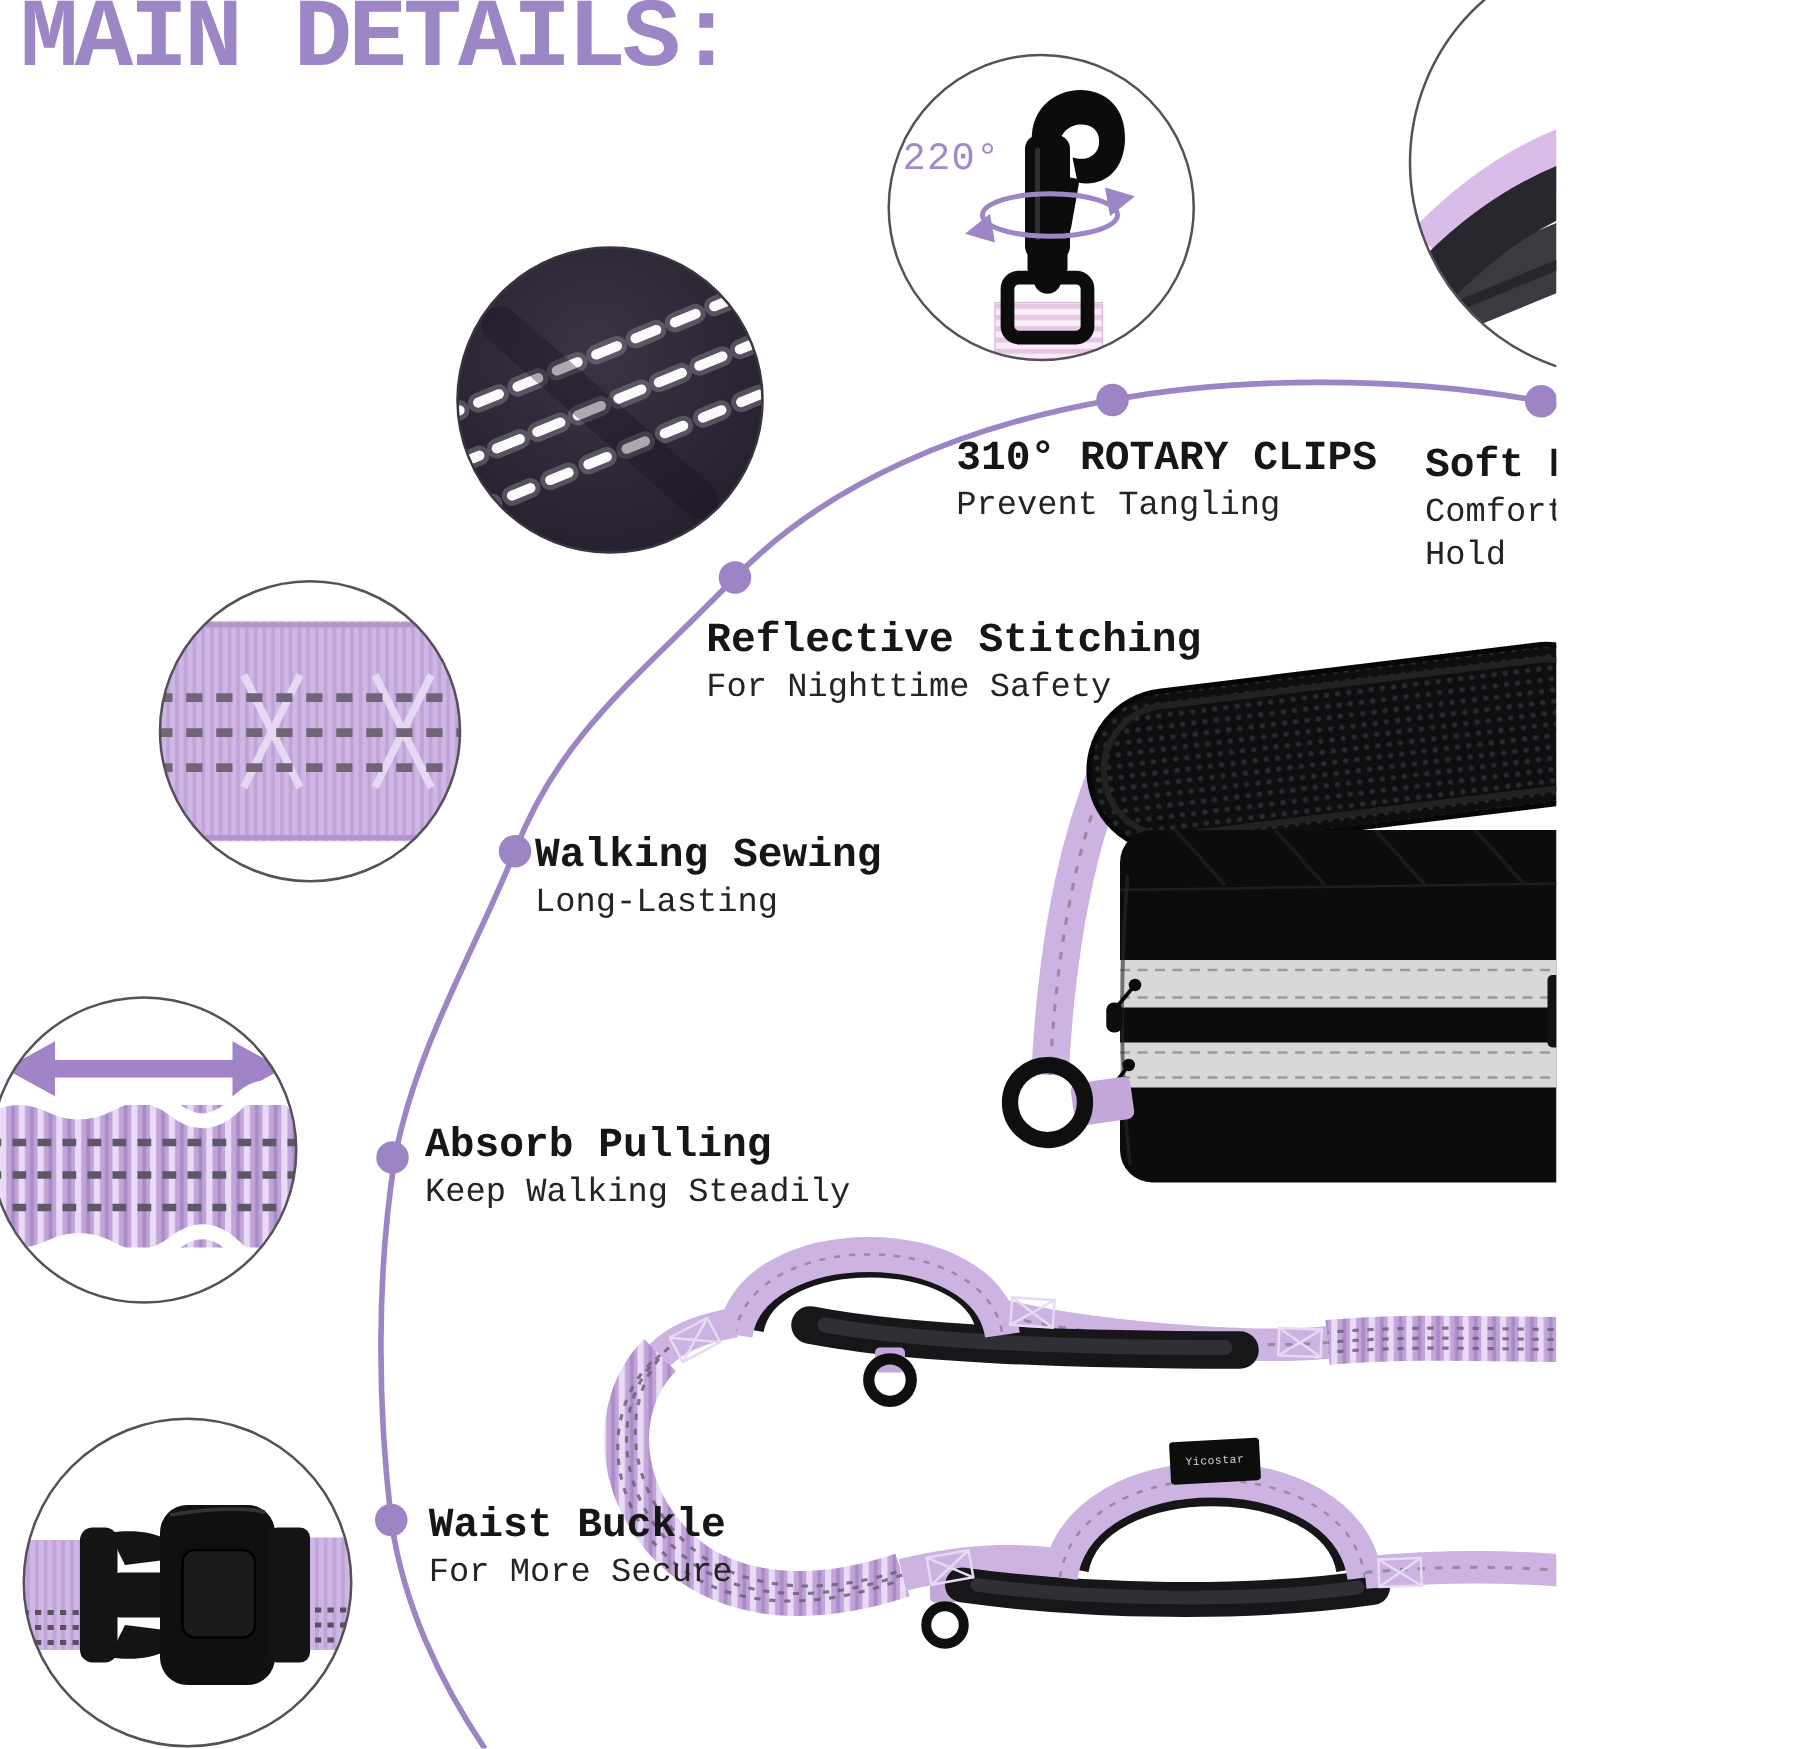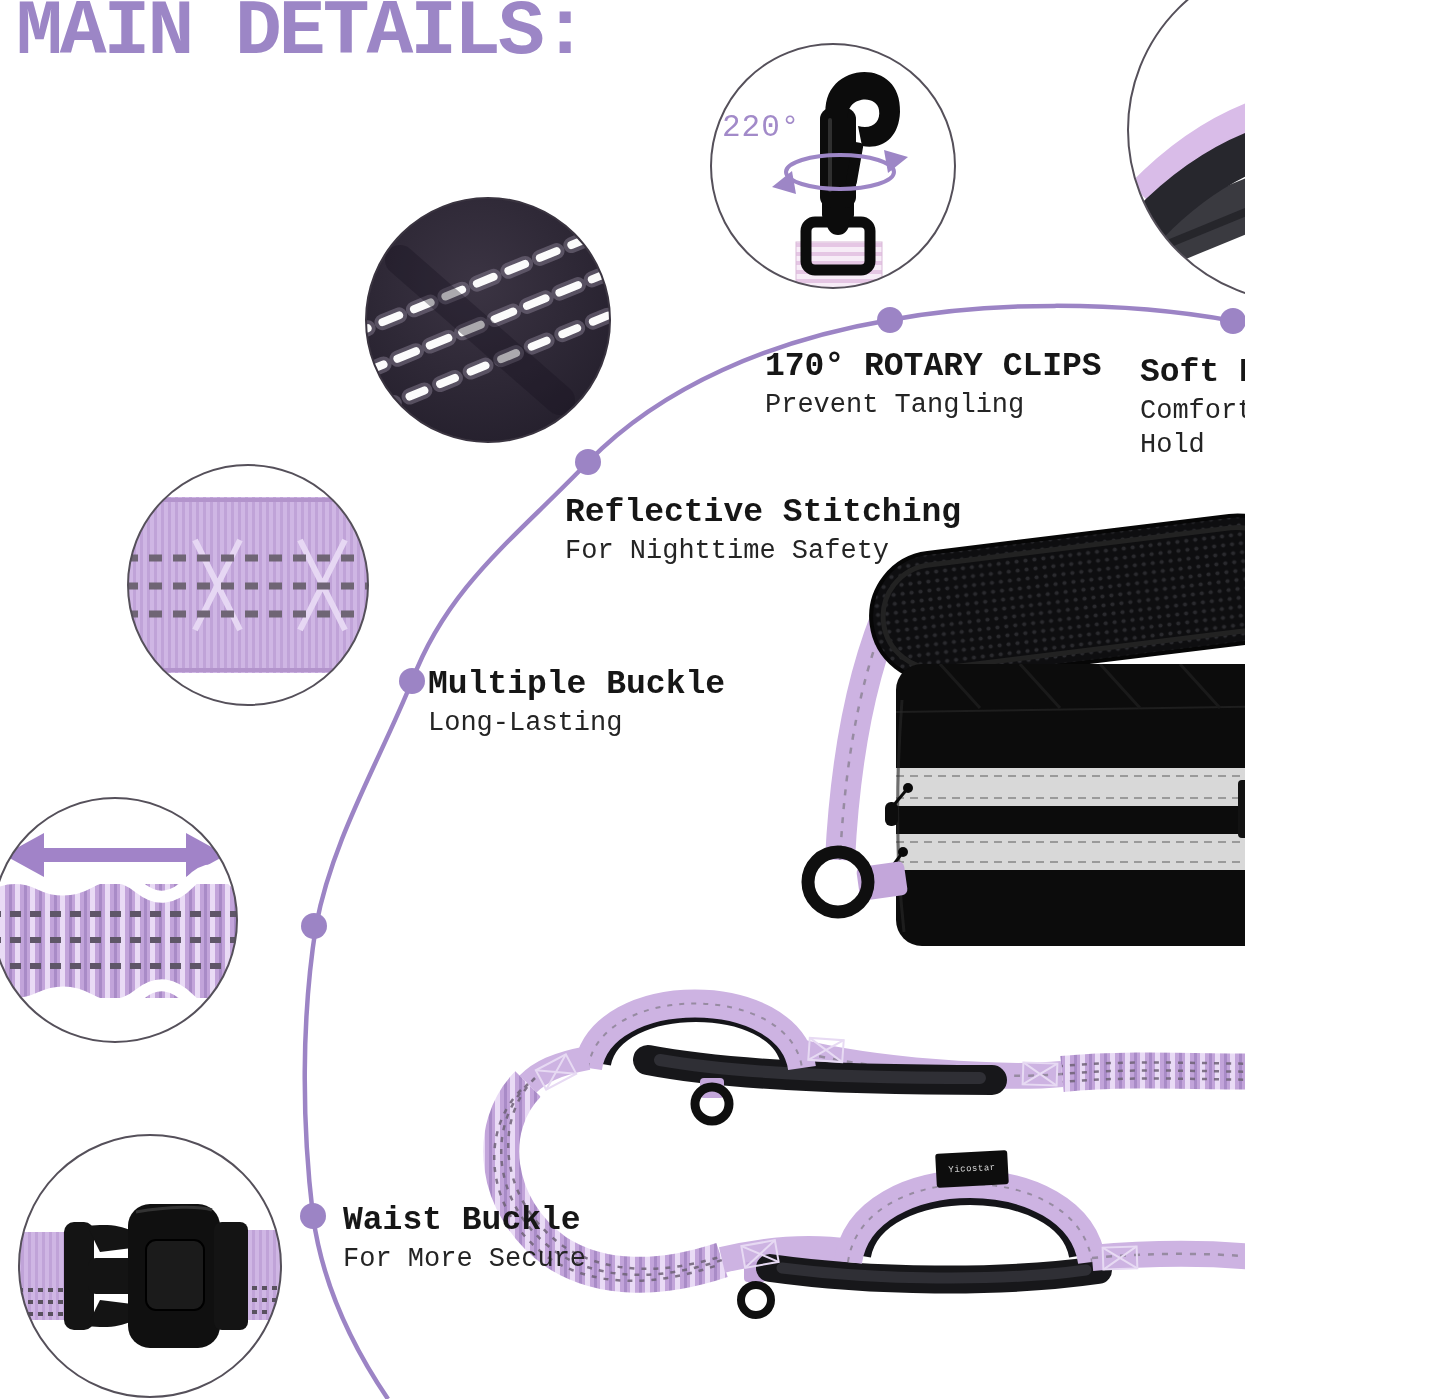--- a/index.html
+++ b/index.html
@@ -311,39 +311,43 @@
     <use href="#xbox" transform="translate(1120,1258) rotate(-2)"></use>
     <use href="#xbox" transform="translate(1294,1262) rotate(6)"></use>
   </g>
 </svg>
 
 <div class="page-title">MAIN DETAILS:</div>
 
 <div class="rot-label">220°</div>
 
 <div class="feat" style="left:765px;top:346px;">
-  <div class="feat-title">170° ROTARY CLIPS</div>
+  <div class="feat-title">310° ROTARY CLIPS</div>
   <div class="feat-sub">Prevent Tangling</div>
 </div>
 
 <div class="feat" style="left:565px;top:492px;">
   <div class="feat-title">Reflective Stitching</div>
   <div class="feat-sub">For Nighttime Safety</div>
 </div>
 
 <div class="feat" style="left:1140px;top:352px;width:250px;">
   <div class="feat-title">Soft Pad</div>
   <div class="feat-sub">Comfortable to Hold</div>
 </div>
 
 <div class="feat" style="left:428px;top:664px;">
-  <div class="feat-title">Multiple Buckle</div>
+  <div class="feat-title">Walking Sewing</div>
   <div class="feat-sub">Long-Lasting</div>
 </div>
 
+<div class="feat" style="left:340px;top:896px;">
+  <div class="feat-title">Absorb Pulling</div>
+  <div class="feat-sub">Keep Walking Steadily</div>
+</div>
 
 <div class="feat" style="left:343px;top:1200px;">
   <div class="feat-title">Waist Buckle</div>
   <div class="feat-sub">For More Secure</div>
 </div>
 
 <div class="brand-tag">Yicostar</div>
 
 </div>
 

